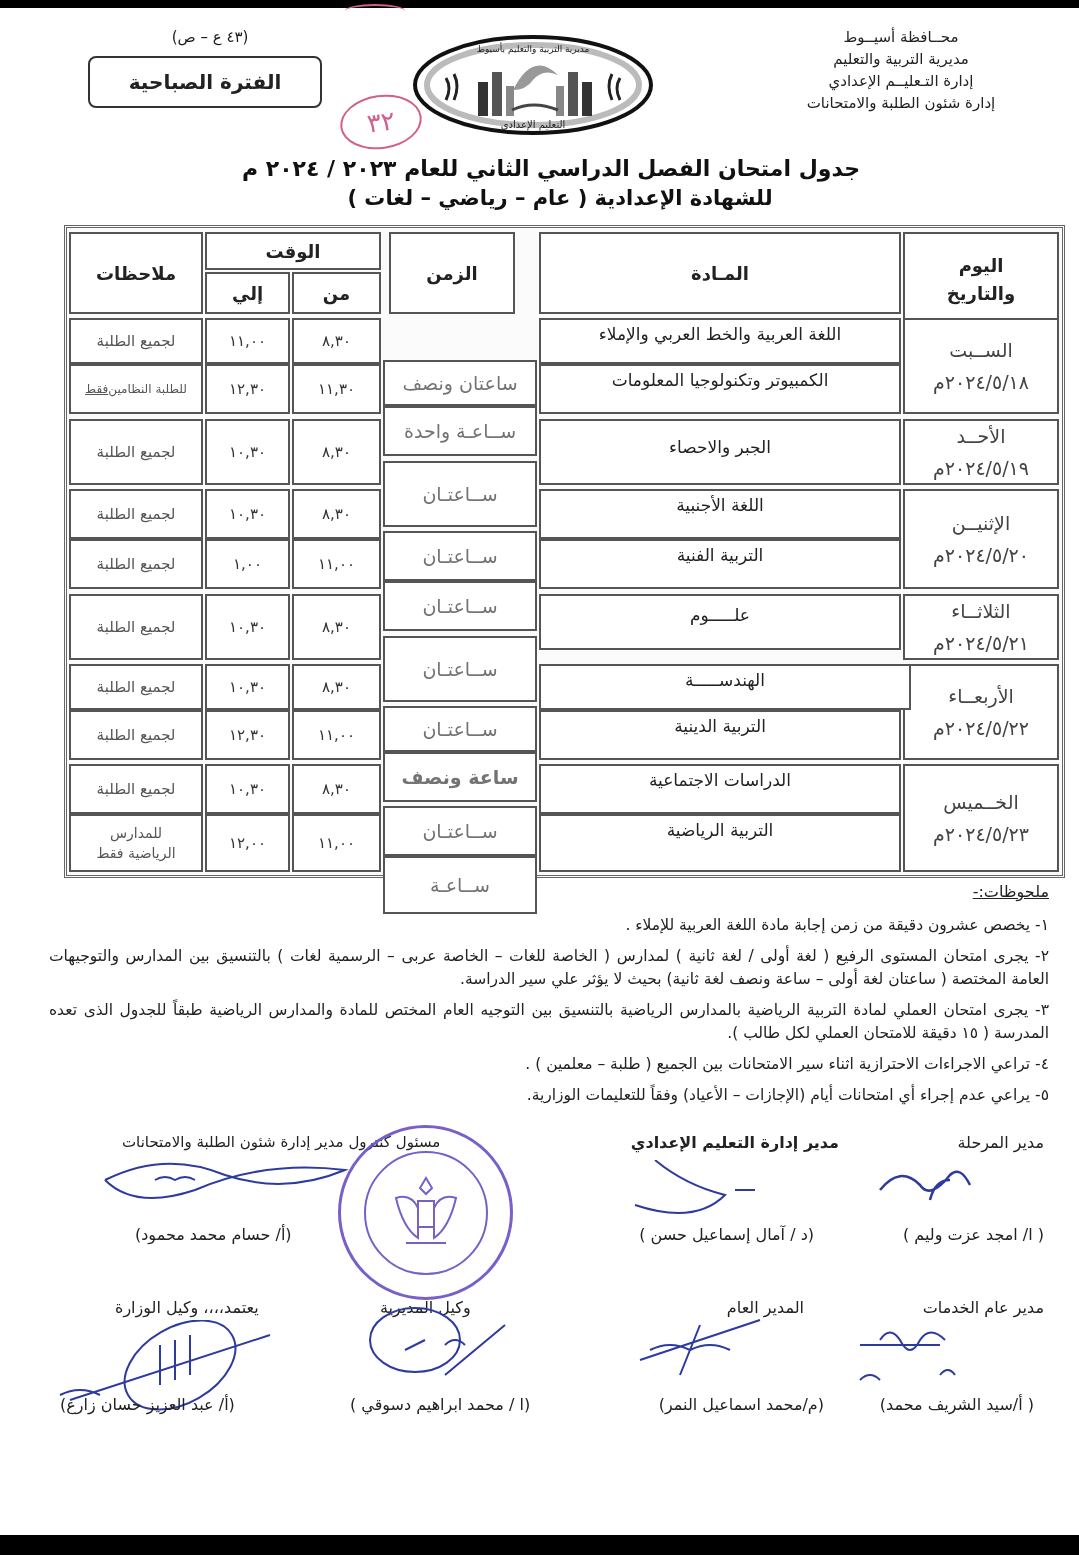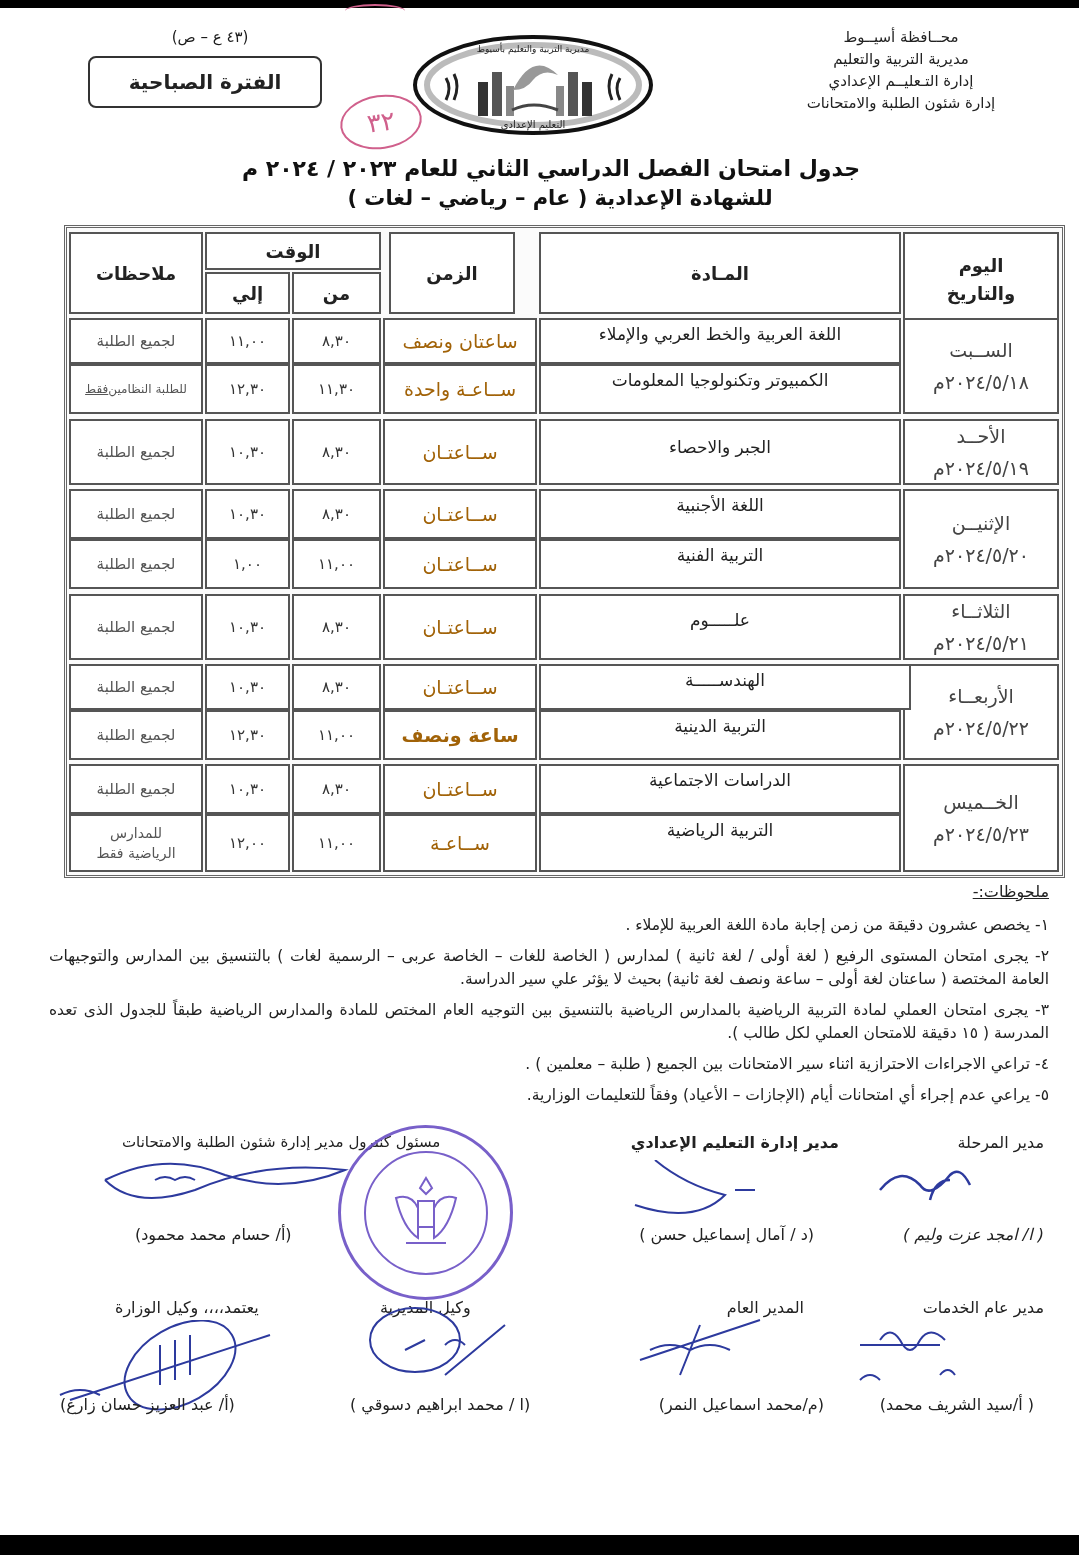--- a/index.html
+++ b/index.html
@@ -31,21 +31,21 @@
   .title1 { left:260px; top:156px; width:600px; text-align:center; direction:rtl; font-size:22px; font-weight:bold; color:#111; white-space:nowrap; }
   .title2 { left:300px; top:186px; width:520px; text-align:center; direction:rtl; font-size:21px; font-weight:bold; color:#111; white-space:nowrap; }
 
   
   .table-wrap { left:64px; top:225px; width:1001px; height:653px; border:3px double #666; box-sizing:border-box; background:#fbfbfb; }
   .cell { position:absolute; box-sizing:border-box; border:2px solid #555; background:#fff;
     display:flex; align-items:center; justify-content:center; text-align:center; direction:rtl; }
   .hdr { font-weight:bold; font-size:18px; color:#222; }
   .daycell { flex-direction:column; font-size:19px; color:#444; line-height:32px; }
   .subj { font-size:17px; color:#222; align-items:flex-start; padding-top:4px; }
-  .dur { font-size:19px; color:#a16207; }
+  .dur { font-size:19px; color:#737373;margin-top:42px; }
   .tm { font-size:15px; color:#333; direction:ltr; letter-spacing:2px; }
   .note { font-size:15px; color:#555; }
   .note.small { font-size:12px; line-height:15px; flex-direction:row; }
   .note.two { font-size:14px; line-height:20px; flex-direction:column; }
 
   
   .remarks { right:30px; top:880px; width:1000px; direction:rtl; font-size:15.5px; line-height:23px; color:#222; }
   .remarks .rtitle { text-decoration:underline; font-size:16px; margin-bottom:11px; }
   .remarks .item { text-align:justify;margin-top:8px; }
 
@@ -155,21 +155,21 @@
 <div class="cell subj" style="left:539px;top:539px;width:362px;height:50px;">التربية الفنية</div>
 <div class="cell dur" style="left:383px;top:539px;width:154px;height:50px;">ســاعتـان</div>
 <div class="cell tm" style="left:292px;top:539px;width:89px;height:50px;">١١,٠٠</div>
 <div class="cell tm" style="left:205px;top:539px;width:85px;height:50px;">١,٠٠</div>
 <div class="cell note" style="left:69px;top:539px;width:134px;height:50px;">لجميع الطلبة</div>
 
 <div class="cell daycell" style="left:903px;top:594px;width:156px;height:66px;">
   <span>الثلاثــاء</span>
   <span>٢٠٢٤/٥/٢١م</span>
 </div>
-<div class="cell subj" style="left:539px;top:594px;width:362px;height:66px;align-items:center;padding-top:0;padding-bottom:14px;text-align:center;">علـــــوم</div>
+<div class="cell subj" style="left:539px;top:594px;width:362px;height:56px;align-items:center;padding-top:0;padding-bottom:14px;text-align:center;">علـــــوم</div>
 <div class="cell dur" style="left:383px;top:594px;width:154px;height:66px;">ســاعتـان</div>
 <div class="cell tm" style="left:292px;top:594px;width:89px;height:66px;">٨,٣٠</div>
 <div class="cell tm" style="left:205px;top:594px;width:85px;height:66px;">١٠,٣٠</div>
 <div class="cell note" style="left:69px;top:594px;width:134px;height:66px;">لجميع الطلبة</div>
 
 <div class="cell daycell" style="left:903px;top:664px;width:156px;height:96px;">
   <span>الأربعــاء</span>
   <span>٢٠٢٤/٥/٢٢م</span>
 </div>
 <div class="cell subj" style="left:539px;top:664px;width:372px;height:46px;">الهندســـــة</div>
@@ -219,21 +219,21 @@
 <svg class="scribble" style="left:870px;top:1160px;" width="110" height="50">
   <path d="M10 30 q20 -25 40 -5 q10 15 30 -10 q10 -10 20 10 M60 40 q5 -20 20 -20" fill="none" stroke="#2d3a9e" stroke-width="2.5"></path>
 </svg>
 <svg class="scribble" style="left:625px;top:1160px;" width="150" height="60">
   <path d="M10 45 q60 20 90 -10 q-40 -10 -70 -35 M110 30 l20 0" fill="none" stroke="#2d3a9e" stroke-width="2"></path>
 </svg>
 <svg class="scribble" style="left:95px;top:1150px;" width="260" height="60">
   <path d="M10 30 q60 -30 120 -5 q60 20 120 -5 q-80 -10 -150 20 q-60 20 -90 -10 M60 30 q10 -6 20 0 q10 -6 20 0" fill="none" stroke="#2d3a9e" stroke-width="2"></path>
 </svg>
 
-<div class="abs sig-name" style="right:35px;top:1225px;font-style:italic;">( ا/ امجد عزت وليم )</div>
+<div class="abs sig-name" style="right:35px;top:1225px;">( ا/ امجد عزت وليم )</div>
 <div class="abs sig-name" style="right:265px;top:1225px;">(د / آمال إسماعيل حسن )</div>
 <div class="abs sig-name" style="left:135px;top:1225px;">(أ/ حسام محمد محمود)</div>
 
 <div class="abs stamp">
   <div class="stamp-inner">
     <svg width="70" height="80" viewBox="0 0 70 80">
       <path d="M35 5 l6 10 l-6 6 l-6 -6 z" fill="none" stroke="#6a4fc4" stroke-width="2"></path>
       <path d="M5 25 q15 -5 22 10 l0 30 q-15 -10 -22 -40 z M65 25 q-15 -5 -22 10 l0 30 q15 -10 22 -40 z" fill="none" stroke="#6a4fc4" stroke-width="2"></path>
       <rect x="27" y="28" width="16" height="26" fill="none" stroke="#6a4fc4" stroke-width="2"></rect>
       <path d="M15 70 l40 0" stroke="#6a4fc4" stroke-width="2"></path>

